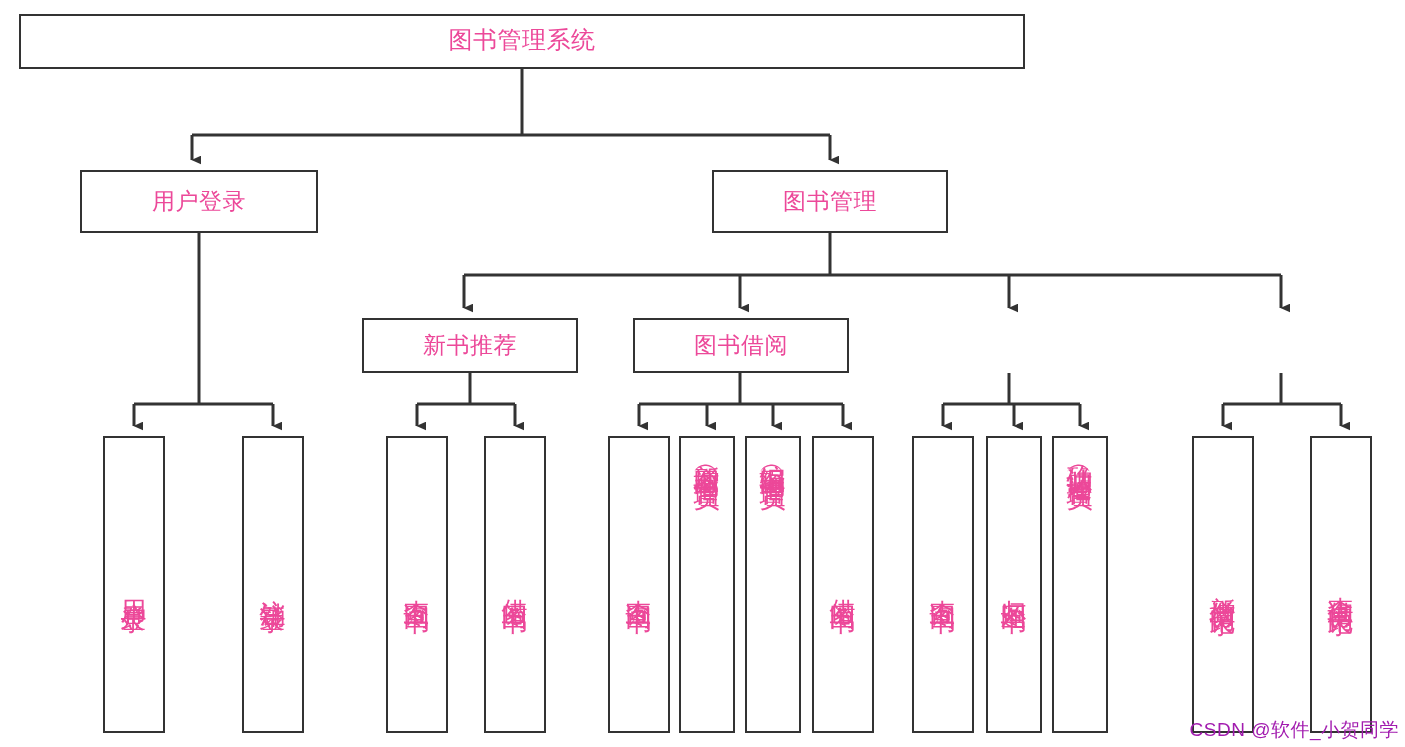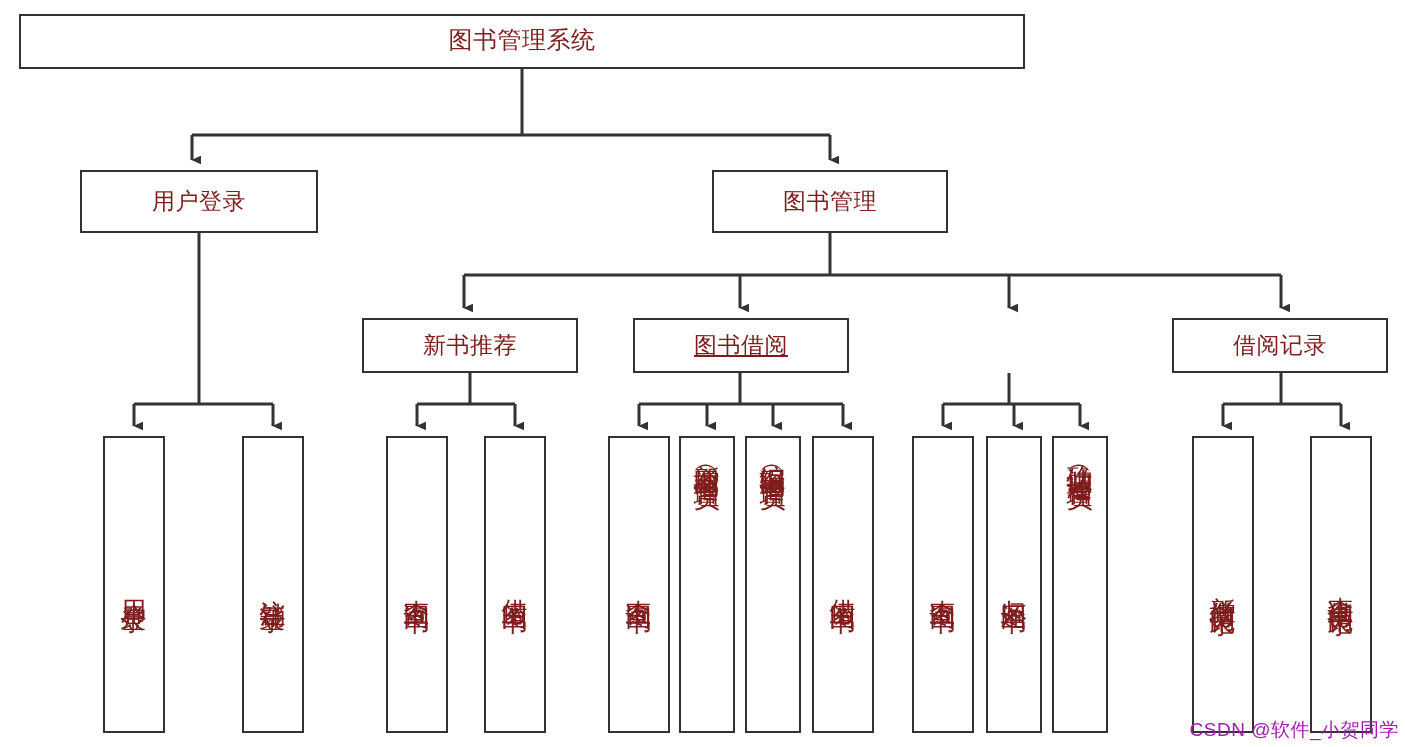--- a/index.html
+++ b/index.html
@@ -27,21 +27,21 @@
     display: block;
   }
   .node-box {
     position: absolute;
     box-sizing: border-box;
     border: 2.5px solid #333333;
     background: #ffffff;
     display: flex;
     align-items: center;
     justify-content: center;
-    color: #7f1d1d;
+    color: #ec4899;
     text-rendering: geometricPrecision;
   }
   .node-box .node-label {
     display: block;
     text-align: center;
     line-height: 1.18;
     letter-spacing: 0.5px;
   }
   
   .node-h .node-label {
@@ -143,25 +143,22 @@
   <div class="node-box node-h" style="left:80px; top:170px; width:238px; height:63px;">
     <span class="node-label">用户登录</span>
   </div>
   <div class="node-box node-h" style="left:362px; top:318px; width:216px; height:55px;">
     <span class="node-label">新书推荐</span>
   </div>
 
   <div class="node-box node-h" style="left:712px; top:170px; width:236px; height:63px;">
     <span class="node-label">图书管理</span>
   </div>
-  <div class="node-box node-h" style="left:633px; top:318px; width:216px; height:55px;text-decoration:underline;">
+  <div class="node-box node-h" style="left:633px; top:318px; width:216px; height:55px;">
     <span class="node-label">图书借阅</span>
-  </div>
-  <div class="node-box node-h" style="left:1172px; top:318px; width:216px; height:55px;">
-    <span class="node-label">借阅记录</span>
   </div>
 
   <div class="node-box node-v center-text" style="left:103px; top:436px; width:62px; height:297px;">
     <span class="node-label">用户登录</span>
   </div>
   <div class="node-box node-v center-text" style="left:242px; top:436px; width:62px; height:297px;">
     <span class="node-label">注销登录</span>
   </div>
   <div class="node-box node-v center-text" style="left:386px; top:436px; width:62px; height:297px;">
     <span class="node-label">查询图书</span>

